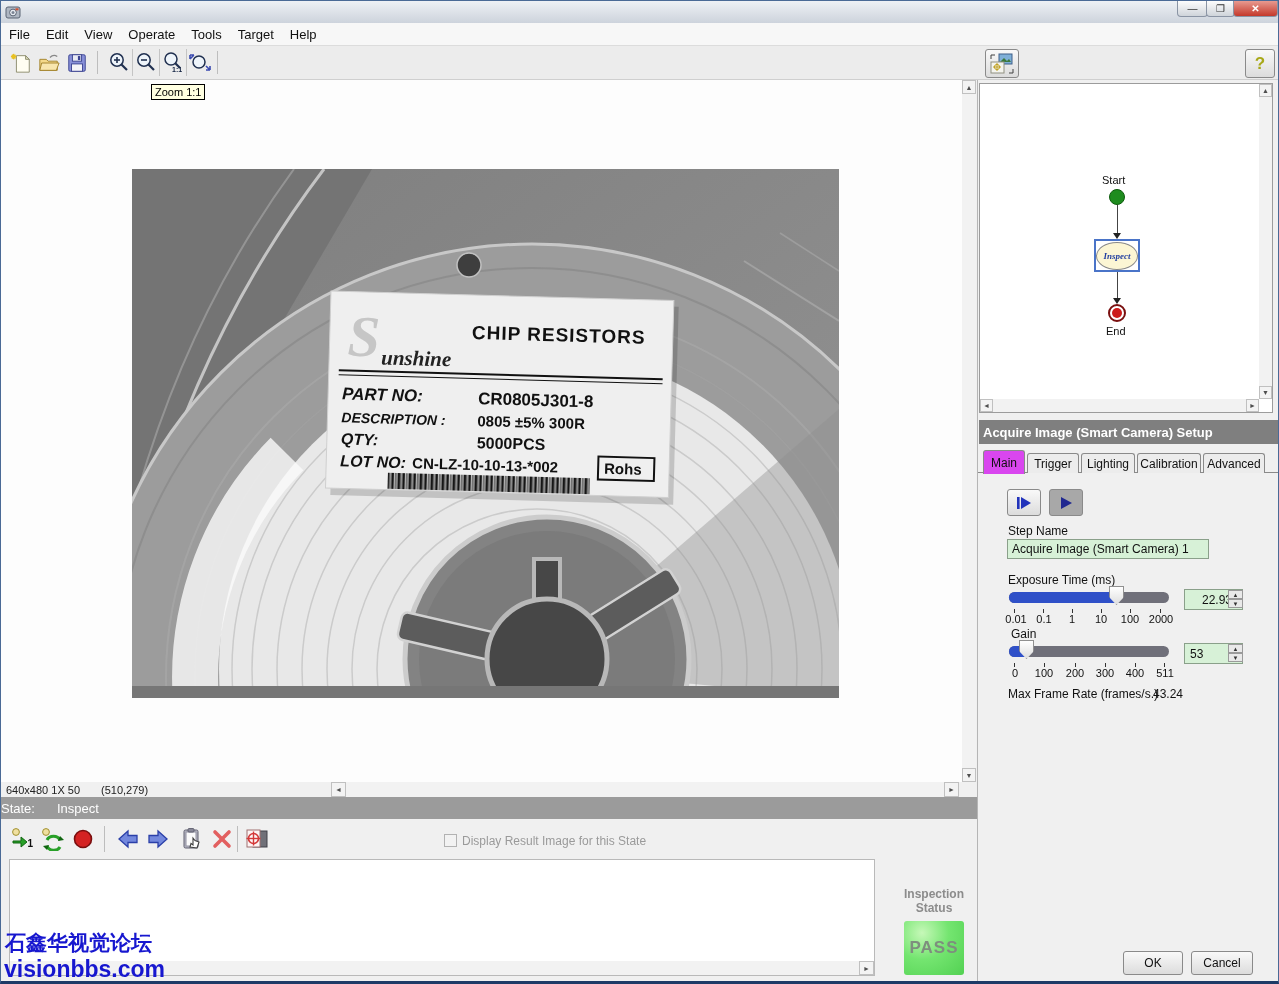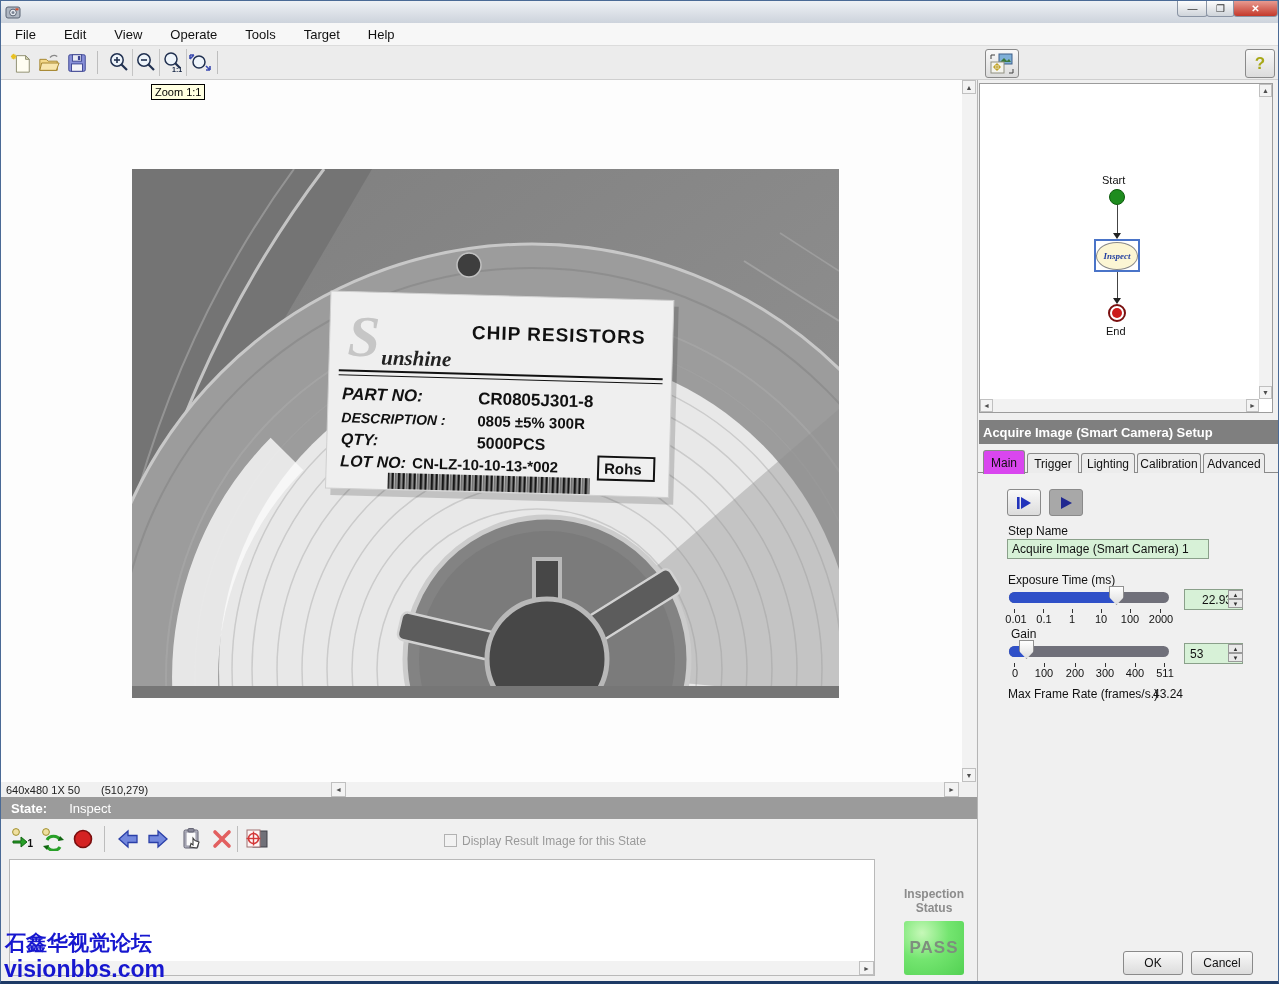--- a/index.html
+++ b/index.html
@@ -10,21 +10,21 @@
   .flex{display:flex;align-items:center;}
   
   #titlebar{left:0;top:0;width:100%;height:22px;background:linear-gradient(#eef1f5,#cdd3dc);
             border-bottom:1px solid #9aa4b2;}
   .wbtn{height:15px;border:1px solid #8a94a4;border-top:none;border-radius:0 0 4px 4px;
         background:linear-gradient(#fdfdfd,#cfd4da);display:flex;align-items:center;justify-content:center;
         font-size:10px;color:#333;}
   .wbtn.close{background:linear-gradient(#e89a90,#c4392b);color:#fff;font-weight:bold;}
   
   #menubar{left:0;top:22px;width:100%;height:22px;background:#f7f7f7;border-bottom:1px solid #dcdcdc;}
-  .mitem{padding:0 14px;font-size:13px;color:#111;height:22px;display:flex;align-items:center;}
+  .mitem{padding:0 8px;font-size:13px;color:#111;height:22px;display:flex;align-items:center;}
   
   #toolbar{left:0;top:45px;width:100%;height:33px;background:#ececec;border-bottom:1px solid #cfcfcf;}
   .tbtn{position:absolute;top:3px;width:27px;height:27px;display:flex;align-items:center;justify-content:center;}
   .tsep{position:absolute;top:5px;width:1px;height:23px;background:#bdbdbd;}
   .zbtn{border-right:1px solid #c4c4c4;}
   
   #tooltip{left:150px;top:83px;height:14px;background:#ffffe1;border:1px solid #000;
            font-size:11px;padding:0 3px;display:flex;align-items:center;z-index:40;}
   
   #viewport{left:0;top:79px;width:961px;height:702px;background:#fdfdfd;overflow:hidden;}
@@ -278,21 +278,21 @@
       <div class="sbbtn" style="left:0;top:0;width:15px;height:15px;box-sizing:border-box">
           <span>◄</span>
         </div>
       <div class="sbbtn" style="left:613px;top:0;width:15px;height:15px;box-sizing:border-box">
           <span>►</span>
         </div>
     </div>
   </div>
 
   <div id="statebar" class="abs flex">
-    <span style="margin-left:10px;font-weight:bold">State:</span>
+    <span style="font-weight:normal">State:</span>
     <span style="margin-left:22px">Inspect</span>
   </div>
 
   <div class="abs" style="left:0;top:818px;width:976px;height:40px;background:#f0f0f0"></div>
   <div class="bbtn" style="left:8px">
     <svg width="24" height="24" viewBox="0 0 24 24">
       <circle cx="5" cy="5" r="3.4" fill="#f0e0a0" stroke="#a09030"></circle>
       <path d="M2 14 L10 14 L10 10 L16 15 L10 20 L10 16 L2 16 Z" fill="#28a028" stroke="#116611"></path>
       <text x="16.5" y="20" font-size="10" font-weight="bold" fill="#111">1</text>
     </svg>

